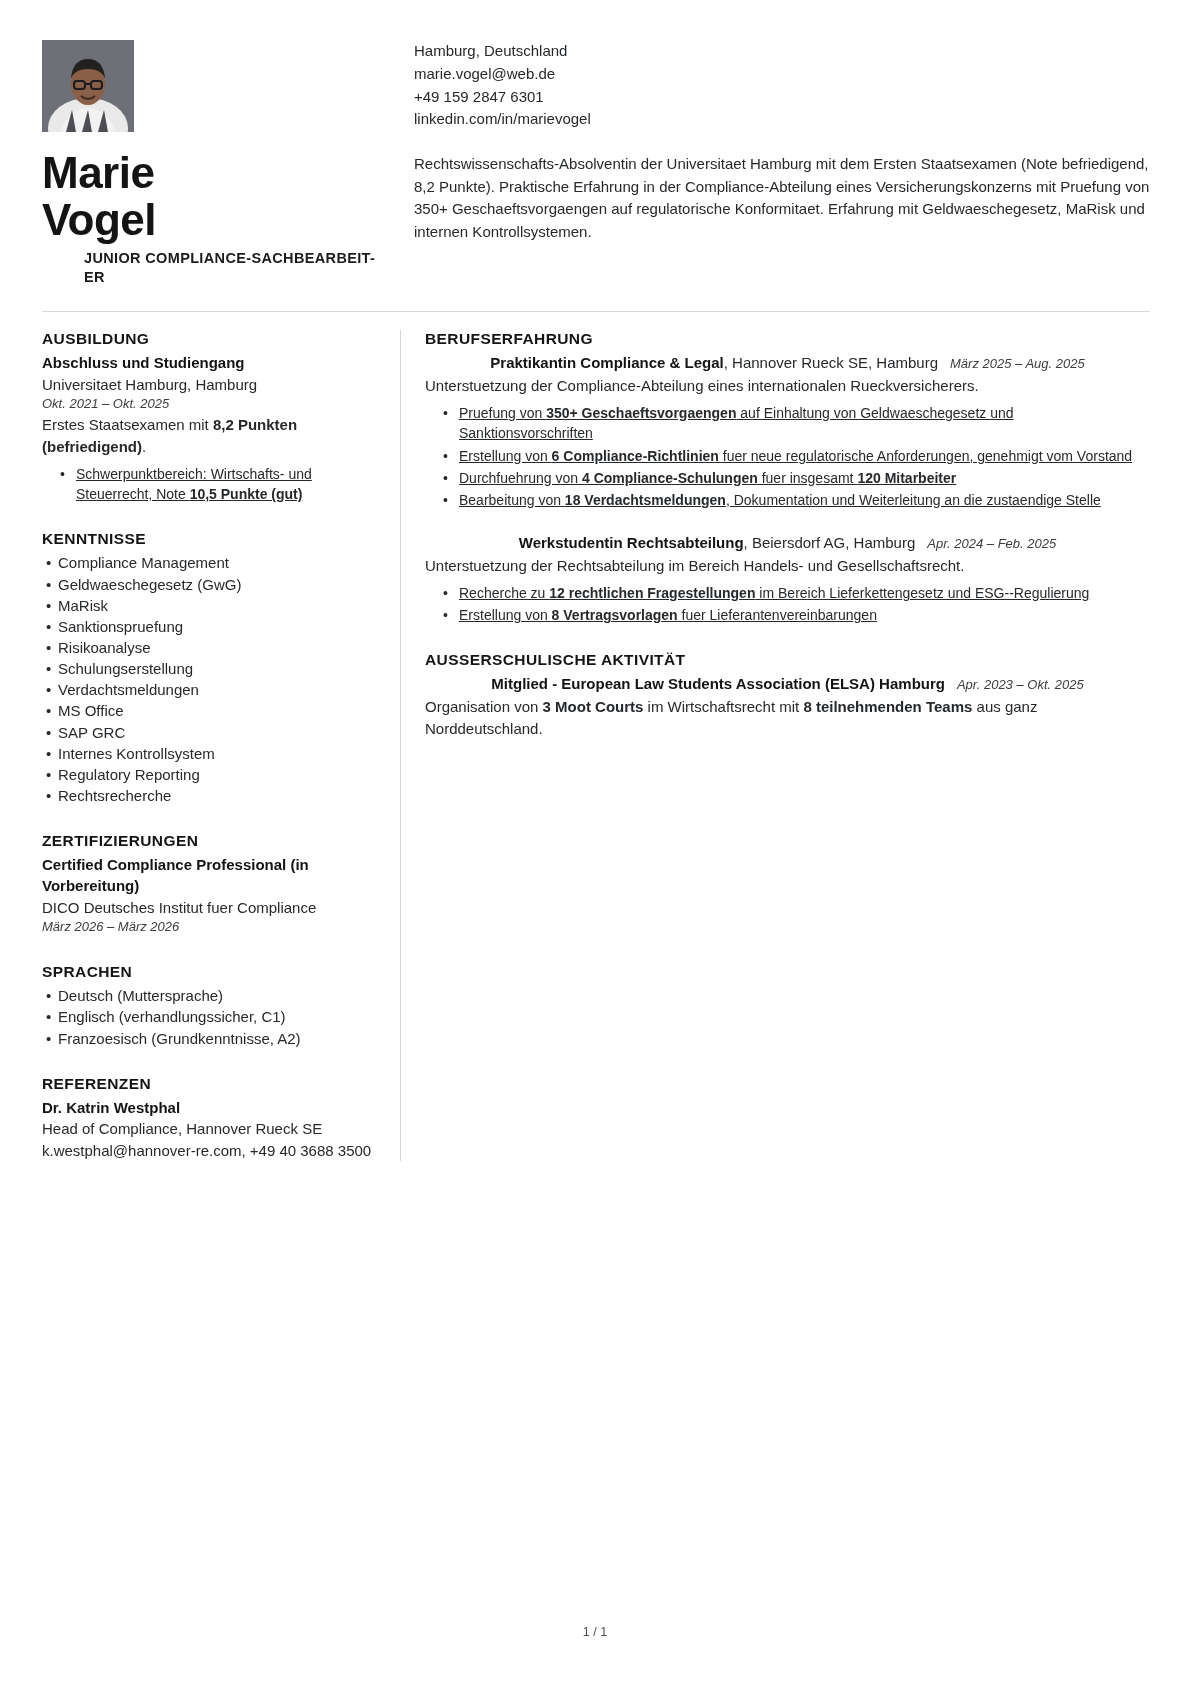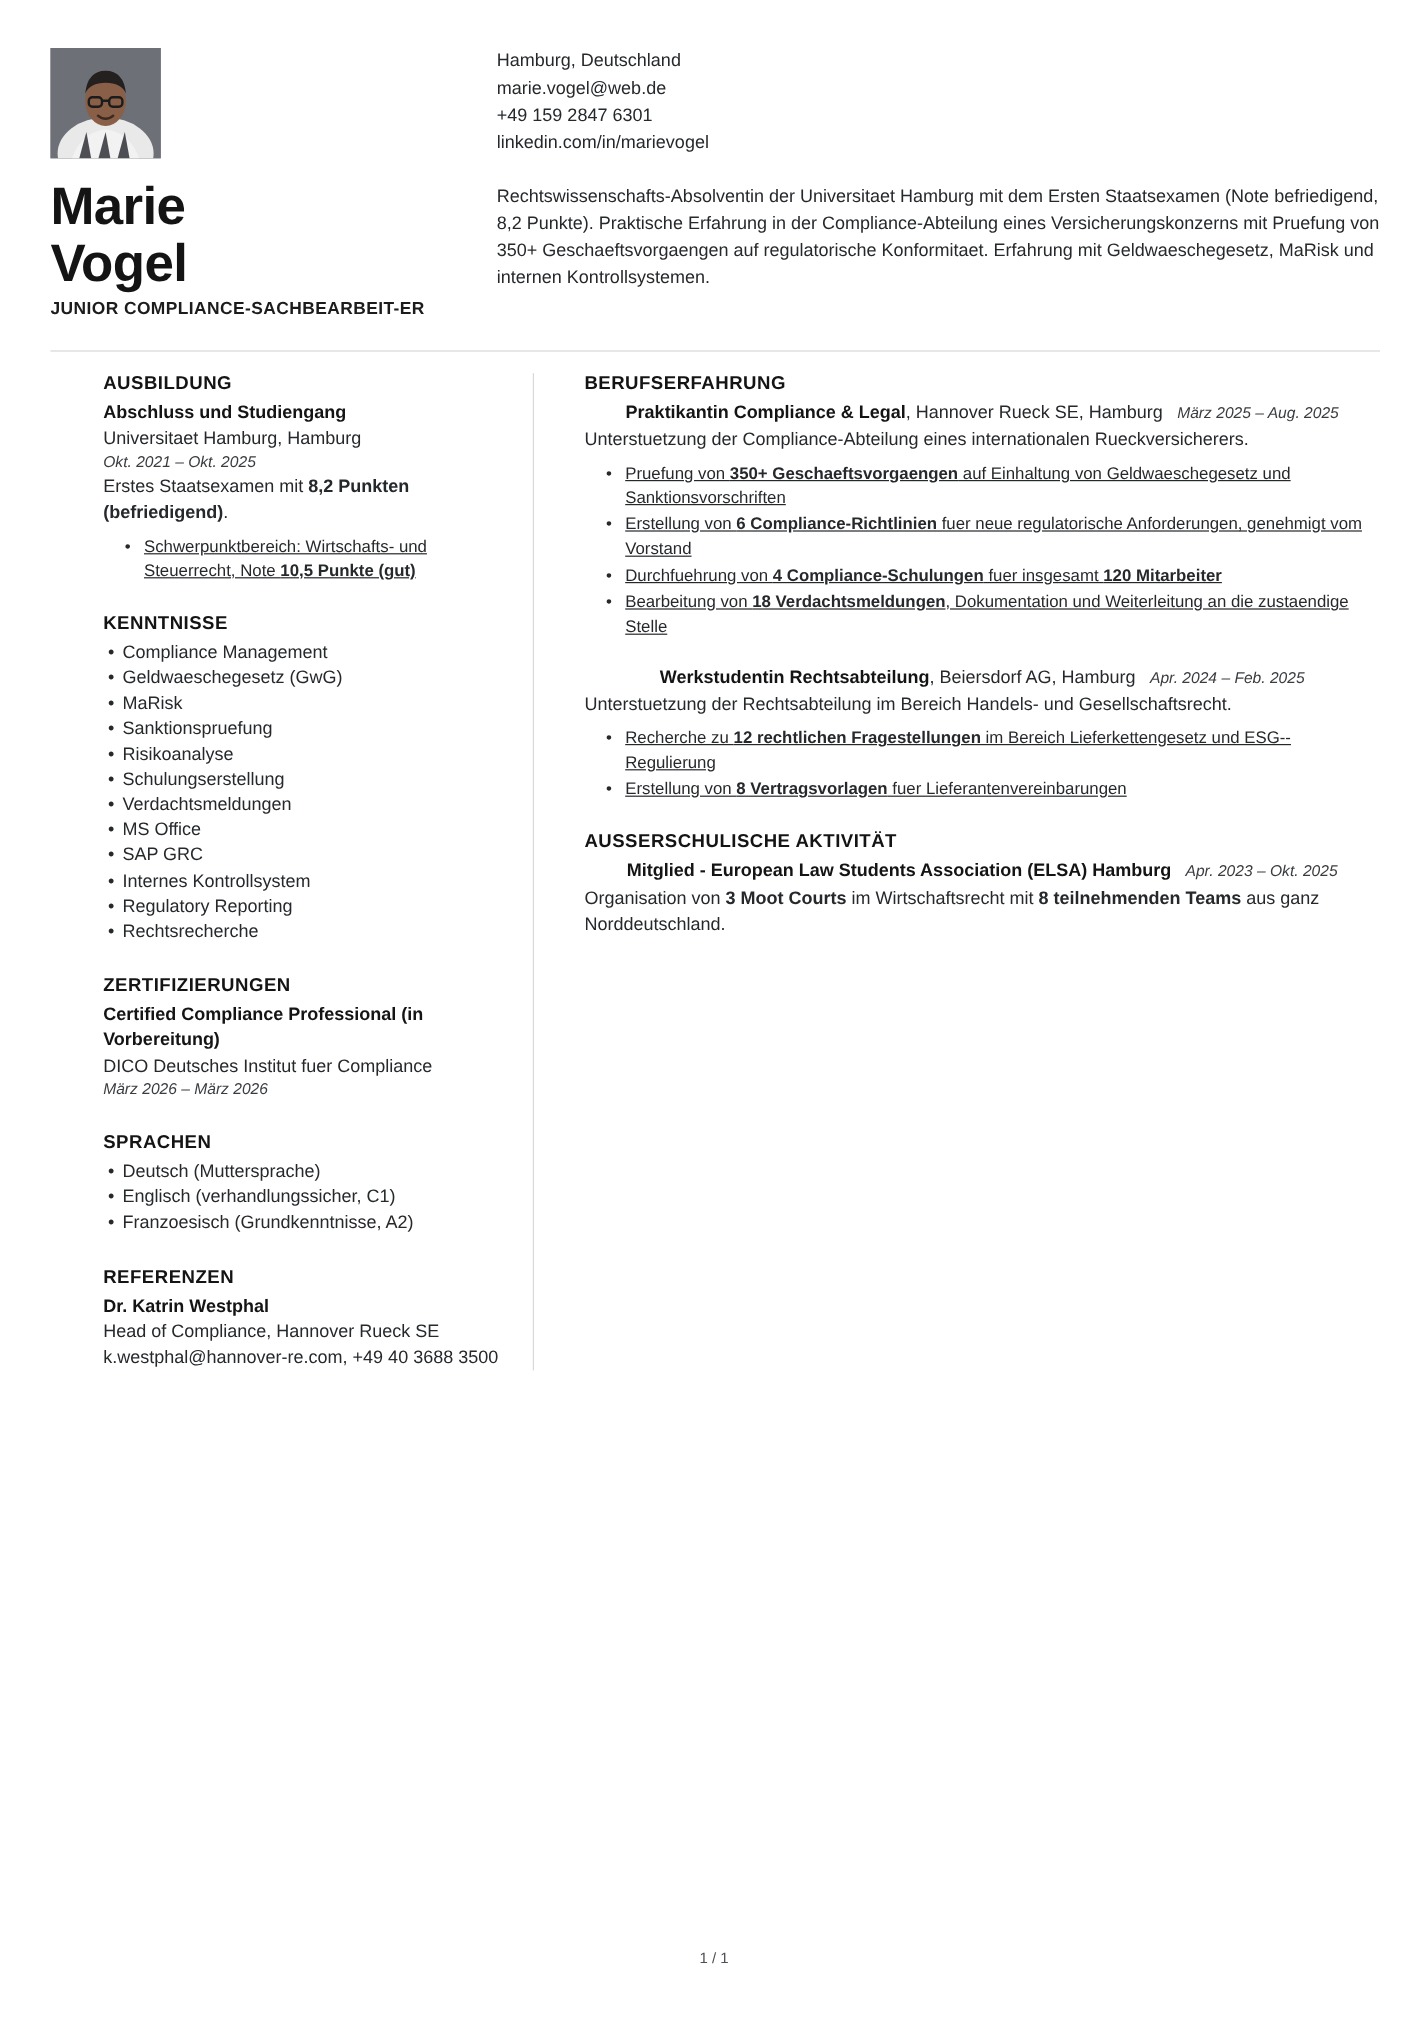--- a/index.html
+++ b/index.html
@@ -53,20 +53,21 @@
     color: #141414;
   }
   .role {
     font-size: 14.5px;
     font-weight: bold;
     letter-spacing: 0.35px;
     line-height: 1.32;
     margin-top: 6px;
     color: #1c1c1c;
     text-transform: uppercase;
+    margin-left: 42px;
   }
   .header-right {
     flex: 1 1 auto;
     padding-left: 14px;
     box-sizing: border-box;
   }
   .contact-line {
     font-size: 15px;
     line-height: 1.52;
     color: #26292c;
@@ -89,25 +90,24 @@
     display: flex;
     flex-direction: row;
     padding: 18px 40px 0 42px;
     box-sizing: border-box;
   }
   .col-left {
     width: 358px;
     flex: 0 0 358px;
     padding-right: 22px;
     box-sizing: border-box;
-    margin-left: 44px;
   }
   .col-right {
     flex: 1 1 auto;
-    padding-left: 42px;
+    padding-left: 24px;
     border-left: 1px solid #d8d8d8;
     box-sizing: border-box;
   }
 
   .section-title {
     font-size: 15.5px;
     font-weight: bold;
     letter-spacing: 0.4px;
     color: #141414;
     margin: 0 0 4px 0;

